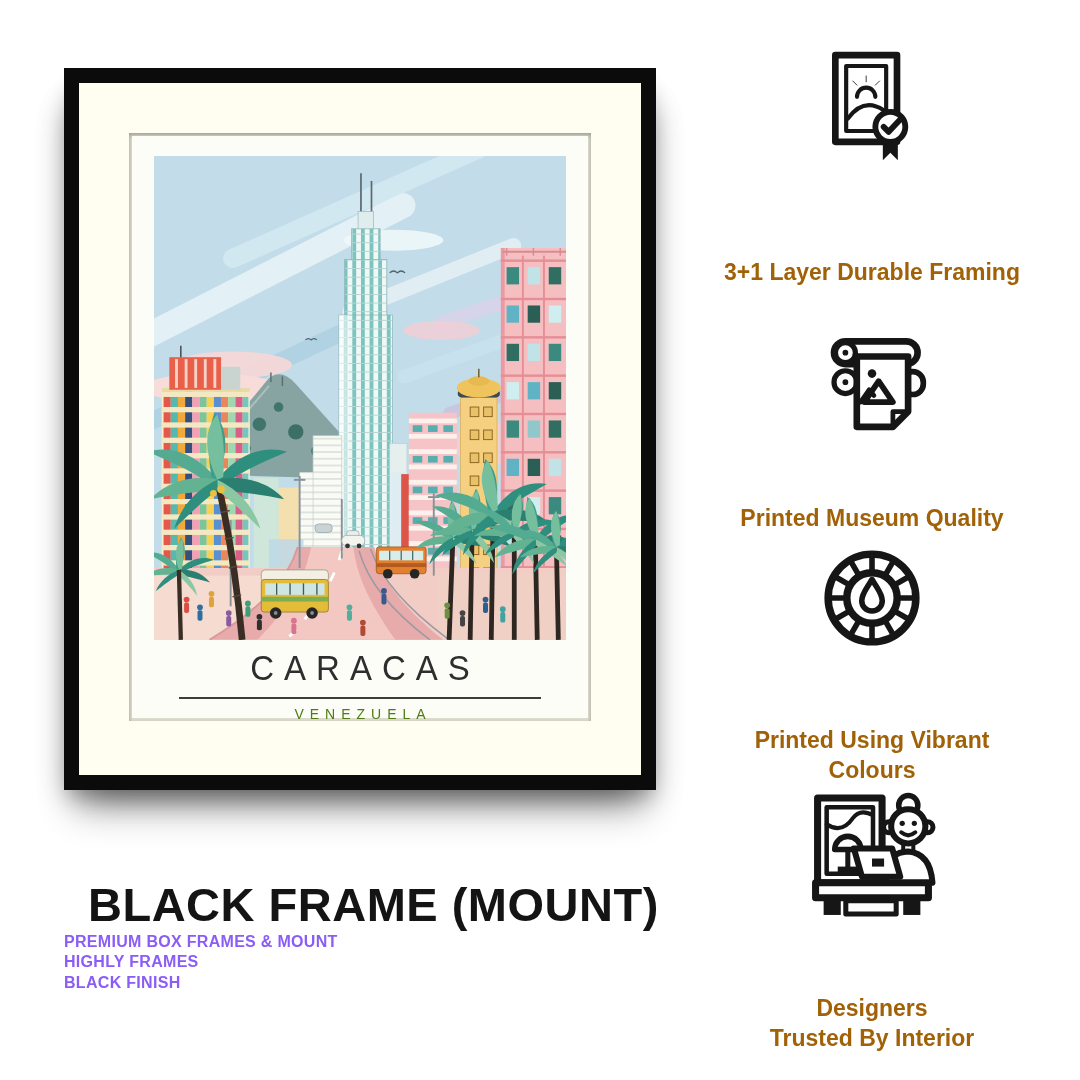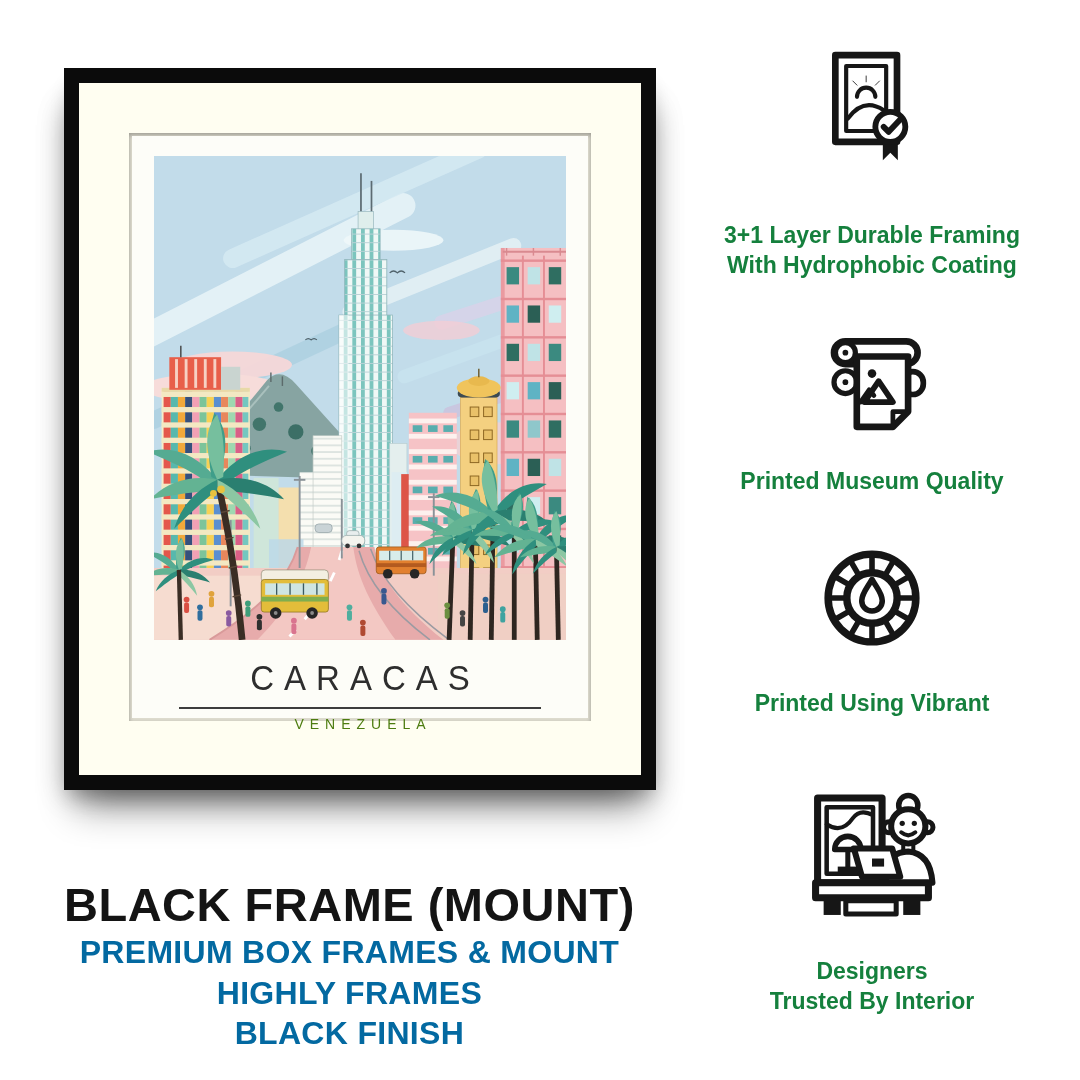--- a/index.html
+++ b/index.html
@@ -25,40 +25,40 @@
   .frame > .mount{top:0;}
   .bevel{
     width:100%;height:100%;box-sizing:border-box;background:#dedccf;
     padding:3px;box-shadow:inset 0 2px 4px rgba(0,0,0,.30);
   }
   .poster{
     width:100%;height:100%;background:#fdfdf8;box-sizing:border-box;
     padding:20px 22px 0;display:flex;flex-direction:column;
   }
   .artwork{width:100%;display:block;flex:0 0 auto;}
-  .caption{flex:1;display:flex;flex-direction:column;align-items:center;justify-content:flex-start;padding-top:20px;}
+  .caption{flex:1;display:flex;flex-direction:column;align-items:center;justify-content:flex-start;padding-top:10px;}
   .poster-title{
     font-size:33px;letter-spacing:10px;color:#2e2e2e;font-weight:400;
     transform:scaleY(1.04);white-space:nowrap;text-indent:10px;
   }
   .title-rule{width:88%;border:none;border-top:2px solid #3d3d3d;margin:9px auto 7px;}
   .poster-subtitle{font-size:14px;letter-spacing:6px;color:#4d7c0f;text-indent:6px;}
   
   .features{position:absolute;left:692px;top:0;width:360px;height:1080px;}
   .feature{position:absolute;left:0;width:100%;display:flex;flex-direction:column;align-items:center;}
   .f1{top:50px;}  .f2{top:328px;} .f3{top:542px;} .f4{top:788px;}
   .f1 .f-icon{height:170px;} .f2 .f-icon{height:138px;} .f3 .f-icon{height:146px;} .f4 .f-icon{height:168px;}
   .f-icon{display:flex;align-items:flex-start;justify-content:center;}
-  .f-label{font-size:23px;font-weight:bold;line-height:1.32;text-align:center;color:#15803d;}
+  .f-label{font-size:23px;font-weight:bold;line-height:1.32;text-align:center;color:#a16207;margin-top:37px;}
   .f-label span{display:block;}
   .f-label span:empty{display:none;}
   
   .details{position:absolute;left:64px;top:878px;}
-  .details-heading{font-size:47px;font-weight:bold;color:#141414;letter-spacing:.5px;line-height:1.15;}
-  .detail-line{font-size:32px;font-weight:bold;color:#0369a1;line-height:1.27;letter-spacing:.3px;text-align:center;}
+  .details-heading{font-size:47px;font-weight:bold;color:#141414;letter-spacing:.5px;line-height:1.15;margin-left:24px;}
+  .detail-line{font-size:16px;font-weight:bold;color:#8b5cf6;line-height:1.27;letter-spacing:.3px;}
   .ic{stroke:#161616;fill:none;stroke-linecap:round;stroke-linejoin:round;}
 </style>
 </head>
 <body>
 
 <div class="frame">
   <div class="mount">
     <div class="bevel">
       <div class="poster">
 
@@ -421,21 +421,20 @@
           <line x1="42" y1="42" x2="37" y2="37"></line>
           <line x1="64" y1="42" x2="69" y2="37"></line>
         <path d="M31,82 Q50,56 74,72" stroke-width="5"></path>
         <path d="M73,107 L73,132 L82,123 L91,132 L91,107 Z" fill="#161616" stroke="none"></path>
         <circle cx="82" cy="92" r="18" fill="#ffffff" stroke-width="7"></circle>
         <path d="M74,92 l6,6 l13,-14" stroke-width="7"></path>
       </svg>
     </div>
     <div class="f-label">
       <span>3+1 Layer Durable Framing</span>
-      <span>With Hydrophobic Coating</span>
     </div>
   </div>
 
   <div class="feature f2">
     <div class="f-icon">
       <svg class="ic" width="114" height="114" viewBox="0 0 120 120">
         <rect x="20" y="14" width="88" height="24" rx="12" stroke-width="7" fill="#fff"></rect>
         <circle cx="32" cy="26" r="10.5" stroke-width="5.5" fill="#fff"></circle>
           <circle cx="32" cy="26" r="3" fill="#161616" stroke="none"></circle>
         <circle cx="32" cy="57" r="12" stroke-width="5.5" fill="#fff"></circle>
@@ -471,20 +470,21 @@
           <line x1="46" y1="35.8" x2="37" y2="20.2"></line>
             <line x1="60" y1="32" x2="60" y2="14"></line>
           <line x1="74" y1="35.8" x2="83" y2="20.2"></line>
             <line x1="84.2" y1="46" x2="99.8" y2="37"></line>
         </g>
         <path d="M60,40 C65,49 71,55 71,63 A11,11 0 1 1 49,63 C49,55 55,49 60,40 Z" stroke-width="6"></path>
       </svg>
     </div>
     <div class="f-label">
       <span>Printed Using Vibrant</span>
+      <span>Colours</span>
     </div>
   </div>
 
   <div class="feature f4">
     <div class="f-icon">
       <svg class="ic" width="146" height="133" viewBox="0 0 132 132">
         <rect x="12" y="10" width="64" height="84" stroke-width="7" fill="#fff"></rect>
         <rect x="21" y="19" width="46" height="66" stroke-width="4.5"></rect>
         <path d="M21,36 Q36,46 47,30 Q54,20 67,27" stroke-width="4"></path>
         <circle cx="102" cy="17" r="9.5" stroke-width="5.5" fill="#fff"></circle>

